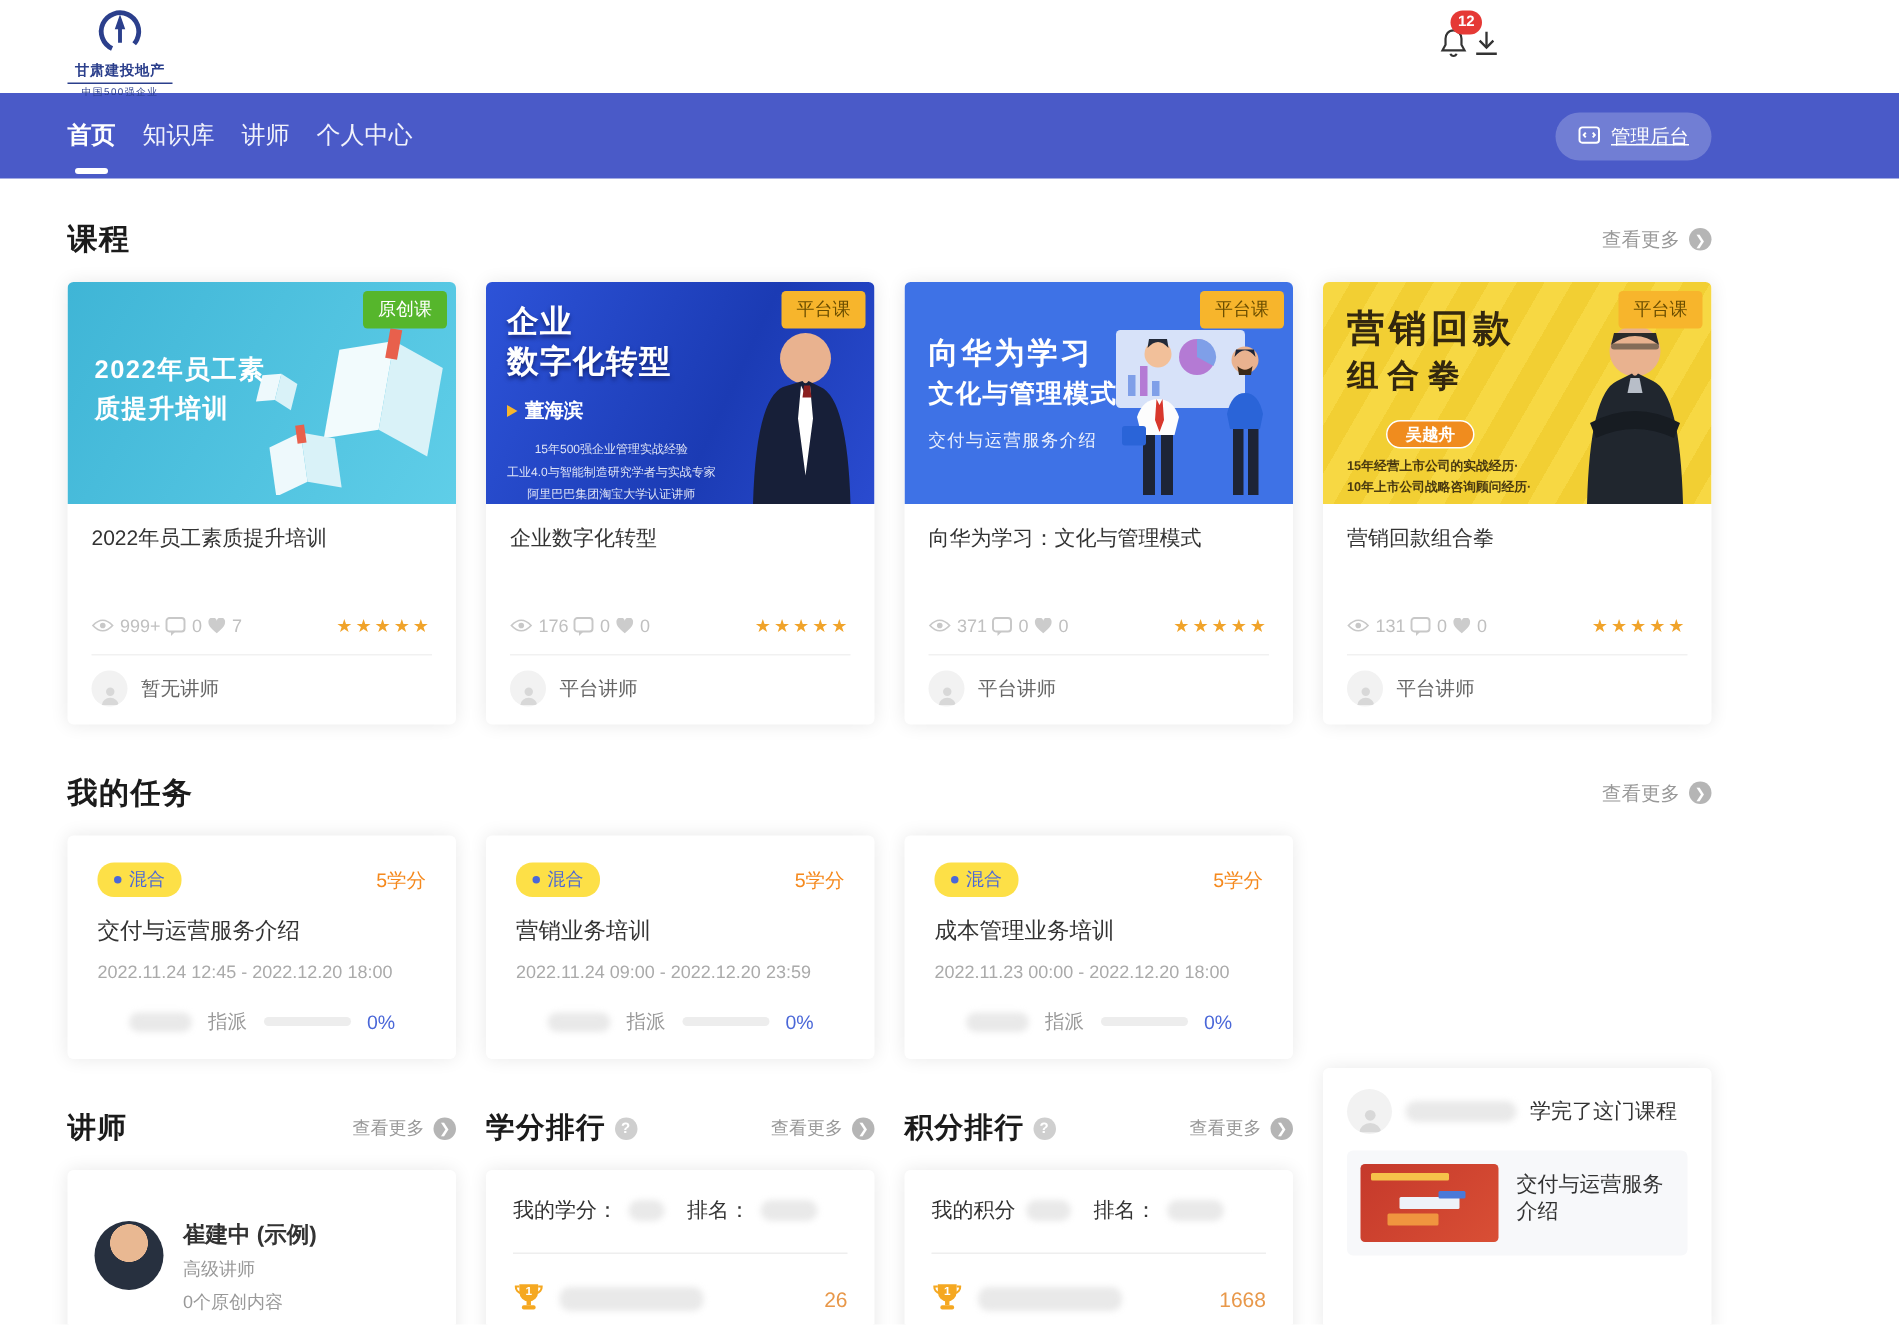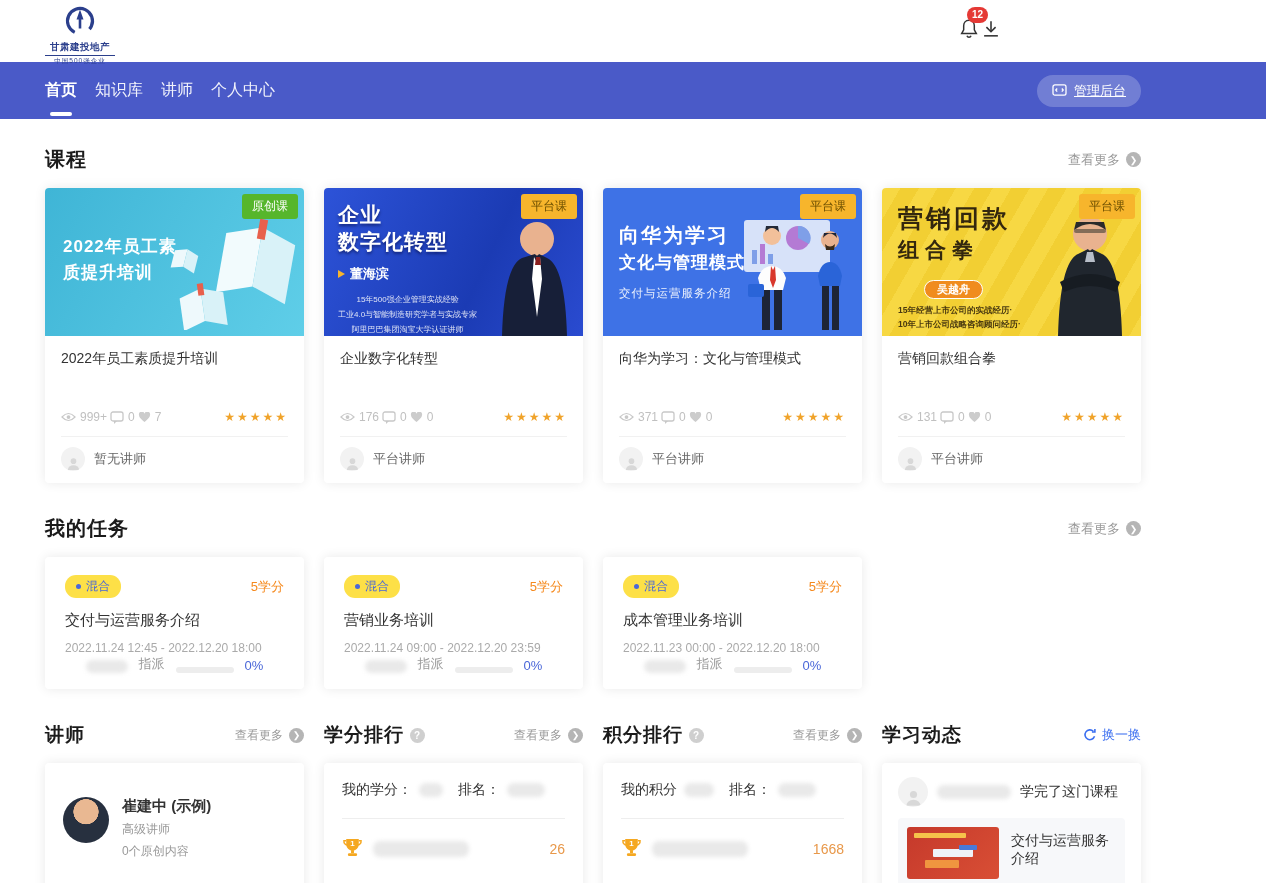--- a/index.html
+++ b/index.html
@@ -93,22 +93,22 @@
   
   .task-card { background:#fff; border-radius:4px; box-shadow:0 0 12px rgba(0,0,0,.09);
     padding:18px 20px 16px; cursor:pointer; }
   .task-top { display:flex; justify-content:space-between; align-items:center; }
   .type-pill { background:#fde047; color:#4a67d8; font-size:12px; padding:3px 11px;
     border-radius:11px; display:flex; align-items:center; gap:5px; }
   .type-dot { width:5px; height:5px; border-radius:50%; background:#4a67d8; }
   .credits { color:#f5891d; font-size:13px; }
   .task-title { font-size:15px; color:#333; margin-top:13px; }
   .task-dates { font-size:12px; color:#aaa; margin-top:11px; }
-  .task-footer { display:flex; align-items:flex-end; justify-content:center; gap:11px;
-    font-size:13px; color:#999; }
+  .task-footer { display:flex; align-items:center; justify-content:center; gap:11px;
+    margin-top:17px; font-size:13px; color:#999; }
   .track { width:58px; height:6px; background:#ededed; border-radius:3px; cursor:default; }
   .pct { color:#4a67d8; }
 
   
   .bcard { background:#fff; border-radius:4px; box-shadow:0 0 12px rgba(0,0,0,.09);
     padding:18px; height:180px; }
   .lect-item { display:flex; gap:13px; cursor:pointer;margin-top:16px; }
   .lect-photo { width:46px; height:46px; border-radius:50%; overflow:hidden; flex:none;
     background:radial-gradient(circle at 50% 32%, #e9b892 0 32%, #27303f 33%); }
   .lect-name { font-size:15px; font-weight:bold; color:#333; }
@@ -594,30 +594,20 @@
             <rect x="5.6" y="15.5" width="8.8" height="2.6" rx="1.2" fill="#f5a821"></rect>
             <text x="10" y="9" text-anchor="middle" font-size="7.5" font-weight="bold" fill="#fff">1</text>
           </svg>
           <span class="redact" style="width:96px;height:16px;"></span>
           <span class="rank-val">1668</span>
         </div>
       </div>
     </div>
 
     <div>
-      <div class="section-head">
-        <h2 class="sec-title" style="font-size:19px;">学习动态</h2>
-        <div class="refresh-link">
-          <svg width="14" height="14" viewBox="0 0 16 16" fill="none" stroke="#3a6ef0" stroke-width="1.8">
-            <path d="M13.2 9.5 a5.6 5.6 0 1 1 -1.4 -5.8"></path>
-            <path d="M13.6 1.2 v3.4 h-3.4"></path>
-          </svg>
-          <span>换一换</span>
-        </div>
-      </div>
       <div class="bcard" style="padding:14px 16px;">
         <div class="act-head">
           <span class="avatar-md">
               <svg width="19" height="19" viewBox="0 0 16 16">
                 <circle cx="8" cy="5.5" r="3" fill="#d8d8d8"></circle>
                 <path d="M2 15 a6 5.2 0 0 1 12 0Z" fill="#d8d8d8"></path>
               </svg>
             </span>
           <span class="redact" style="width:74px;height:14px;"></span>
           <span>学完了这门课程</span>

